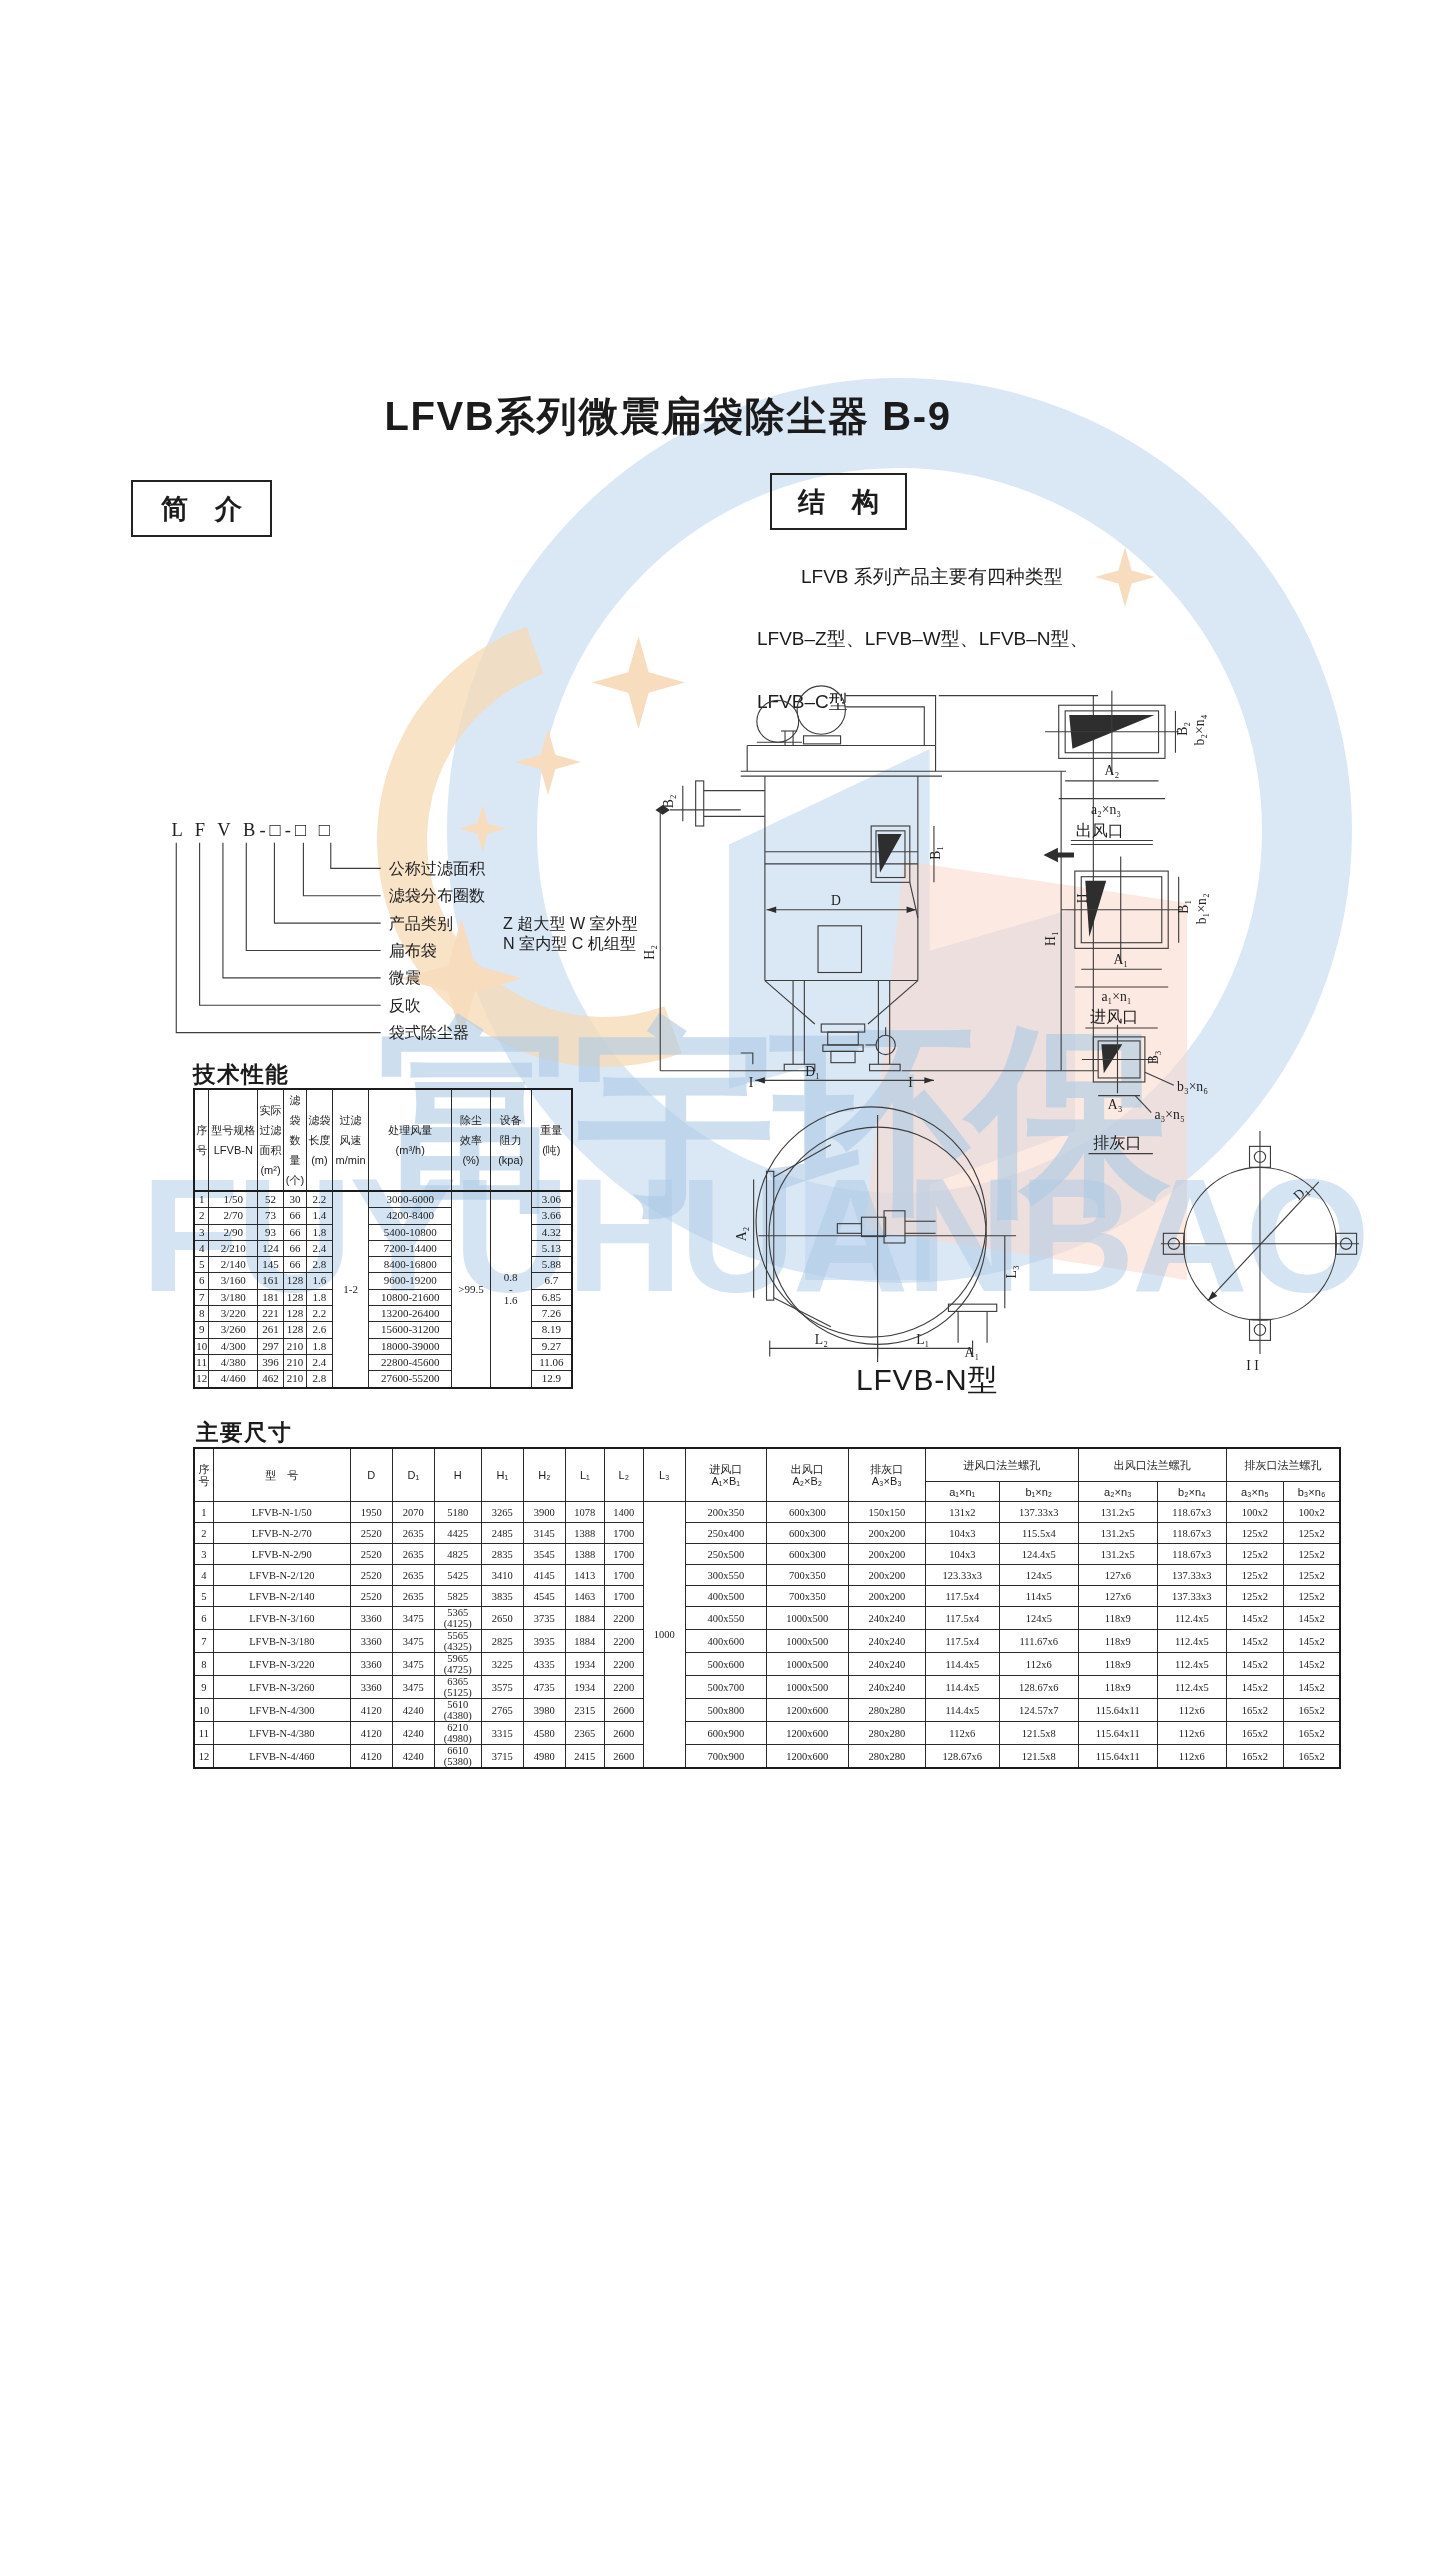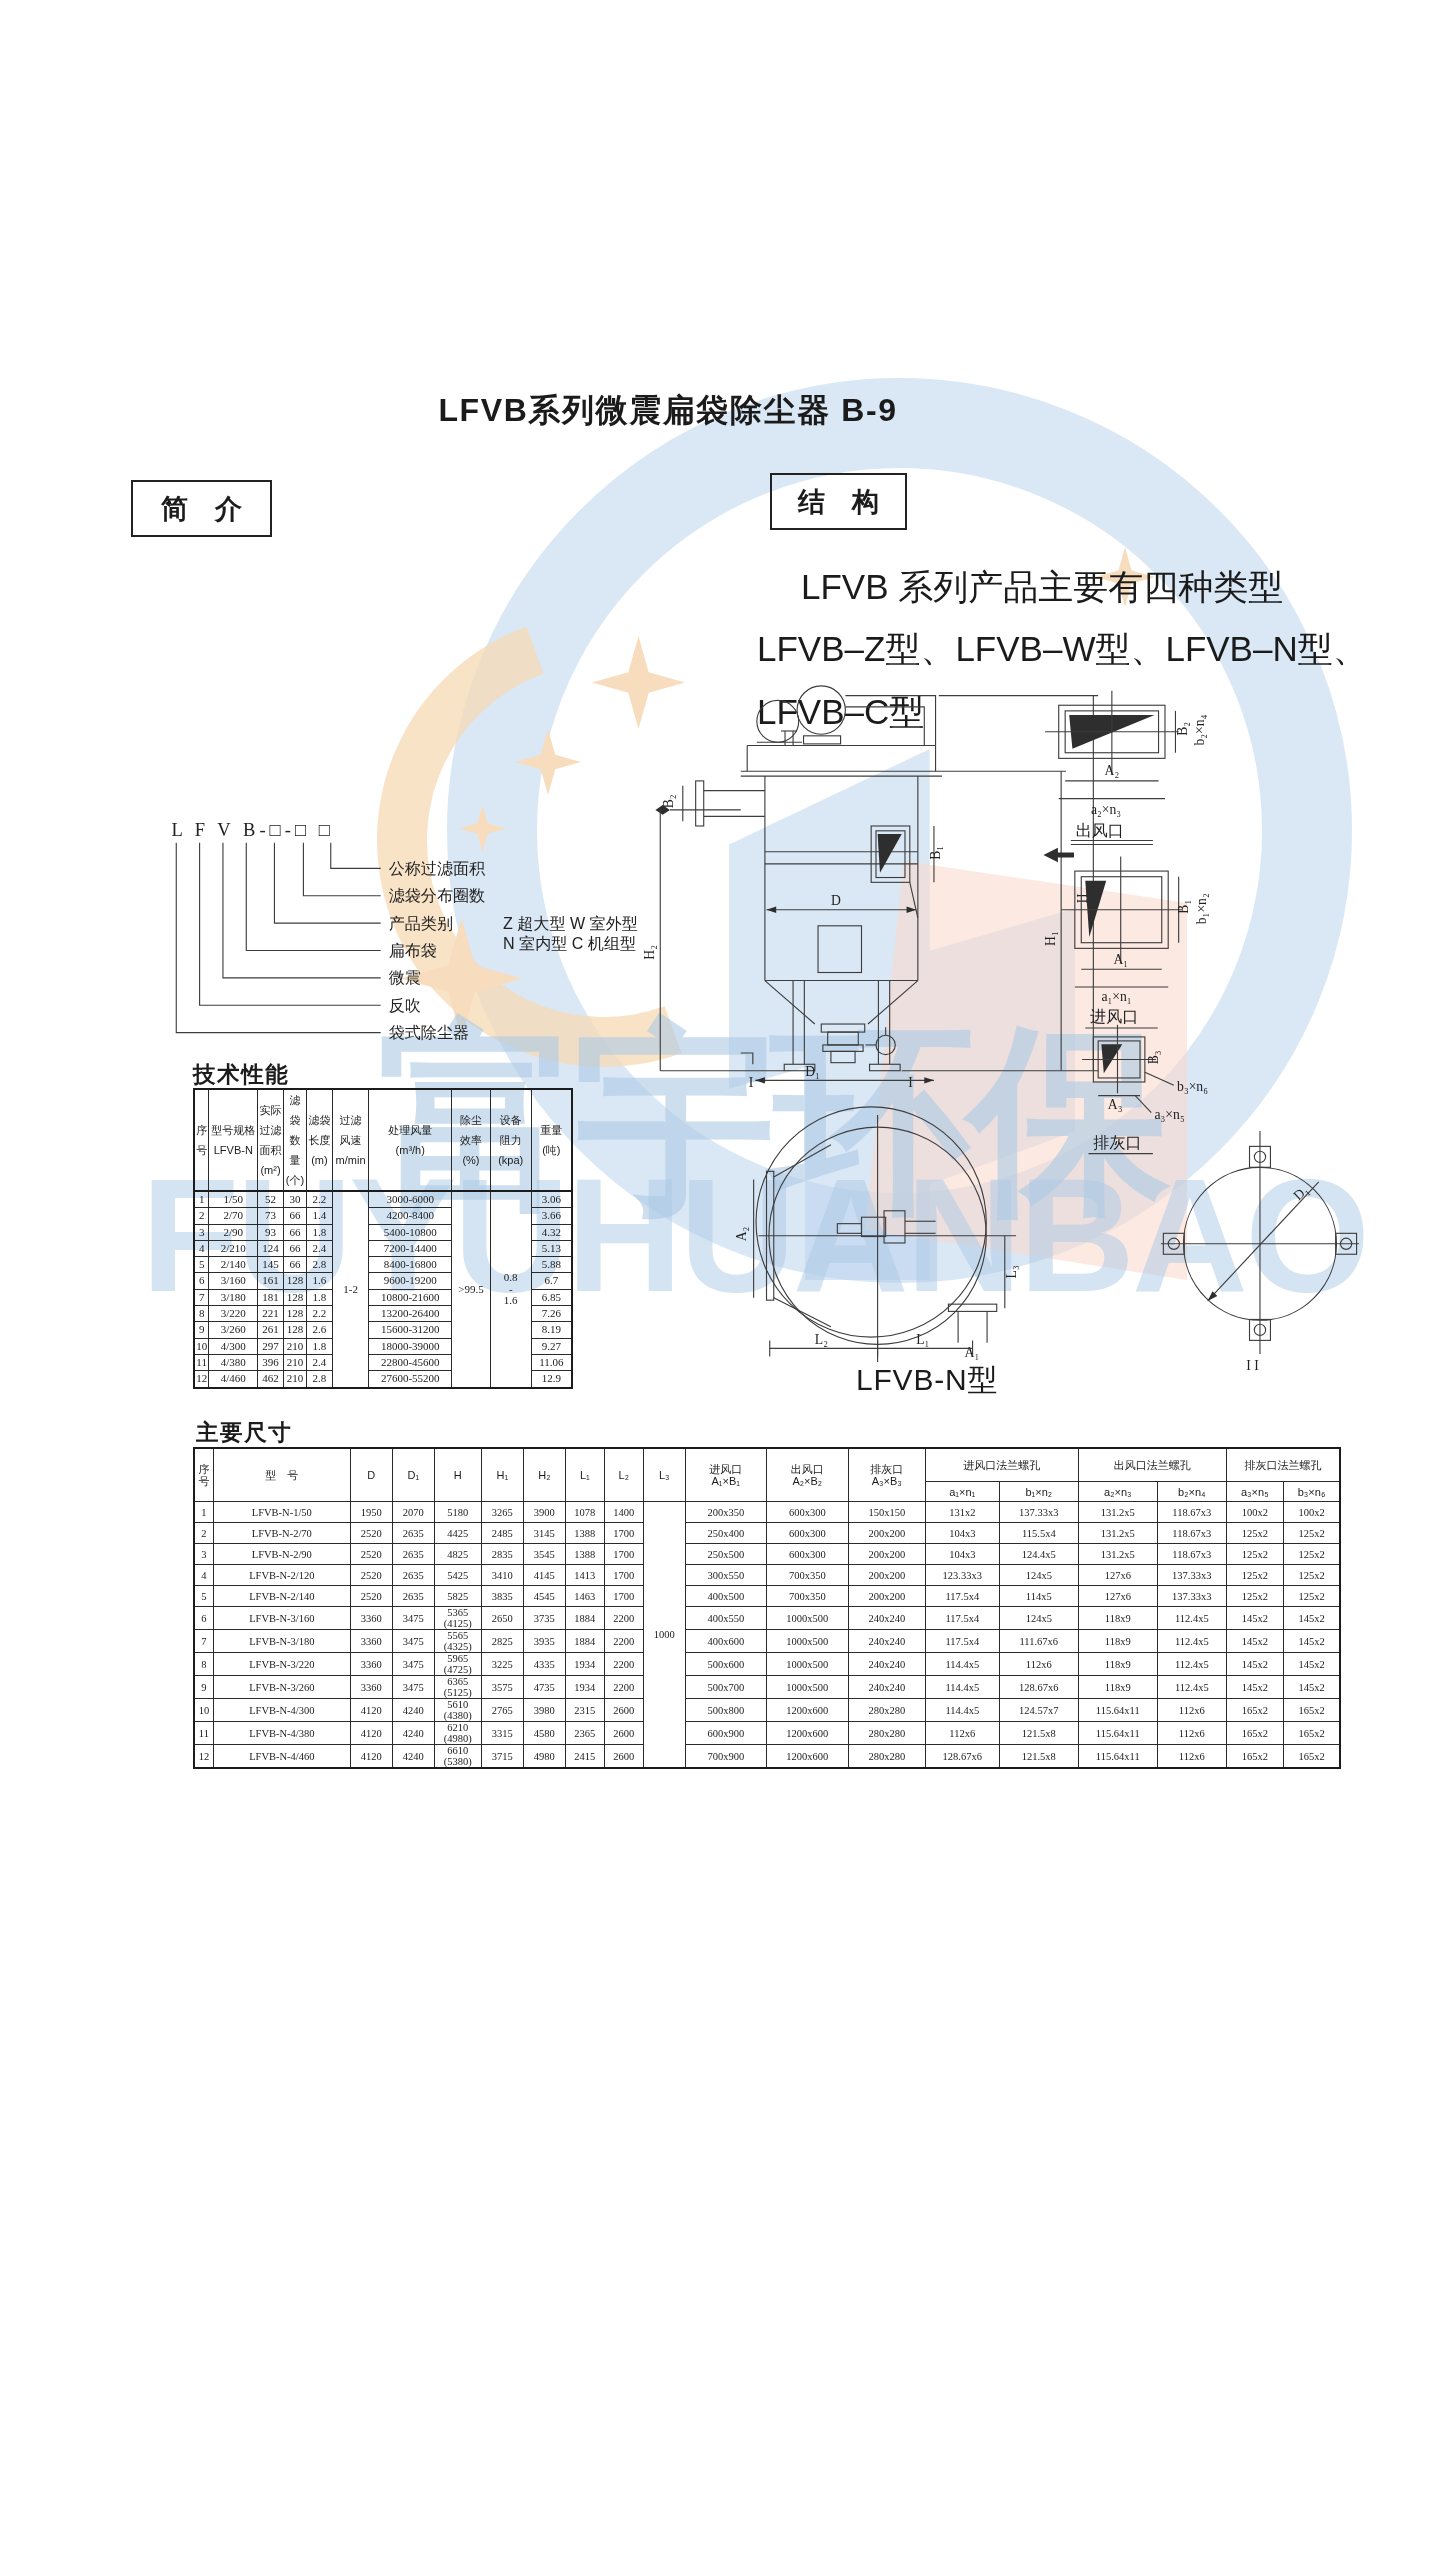--- a/index.html
+++ b/index.html
@@ -14,26 +14,26 @@
   .wm-poly1{left:729px;top:749px;width:346px;height:531px;background:rgba(188,212,236,.55);
             clip-path:polygon(0 18%,58% 0,58% 38%,100% 30%,100% 72%,58% 82%,58% 100%,22% 100%,22% 60%,0 64%);}
   .wm-poly2{left:865px;top:861px;width:322px;height:419px;background:rgba(249,219,206,.6);
             clip-path:polygon(12% 0,100% 10%,100% 100%,0 88%);}
   .wm-star{background:#f7ddbd;clip-path:polygon(50% 0%,61% 39%,100% 50%,61% 61%,50% 100%,39% 61%,0% 50%,39% 39%);}
   .wm-cn{left:378px;top:986px;font-size:203px;font-weight:bold;letter-spacing:-6.4px;
          color:rgba(172,201,229,.6);white-space:nowrap;}
   .wm-en{left:141px;top:1143px;font-size:161px;font-weight:bold;letter-spacing:-3.2px;
          color:rgba(172,201,229,.5);white-space:nowrap;}
   
-  .page-title{left:161px;top:389px;width:1014px;text-align:center;font-size:32px;font-weight:bold;letter-spacing:1.6px;}
+  .page-title{left:161px;top:389px;width:1014px;text-align:center;font-size:40px;font-weight:bold;letter-spacing:1.6px;}
   .sec-box{border:2.4px solid #222;display:flex;align-items:center;justify-content:center;
            font-size:27px;font-weight:bold;background:transparent;}
   .intro-p{left:119px;top:538px;width:617px;font-size:26.6px;line-height:52px;text-align:justify;
            text-indent:54px;}
-  .struct-line{font-size:35px;white-space:nowrap;}
+  .struct-line{font-size:19px;white-space:nowrap;}
   .small-title{font-size:22.5px;font-weight:bold;letter-spacing:1.6px;}
   .type-label{left:856px;top:1360px;font-size:30px;letter-spacing:0.8px;}
   
   table{border-collapse:collapse;table-layout:fixed;background:transparent;}
   th,td{border:1.1px solid #2a2a2a;text-align:center;vertical-align:middle;padding:0 0.8px;
         font-family:"Liberation Serif",serif;overflow:hidden;}
   thead th{font-family:"Liberation Sans",sans-serif;font-weight:normal;}
   .preline{white-space:pre-line;}
   #tech-table{width:380px;border:2px solid #1c1c1c;}
   #tech-table th{height:90px;font-size:11px;line-height:20px;white-space:pre-line;}

